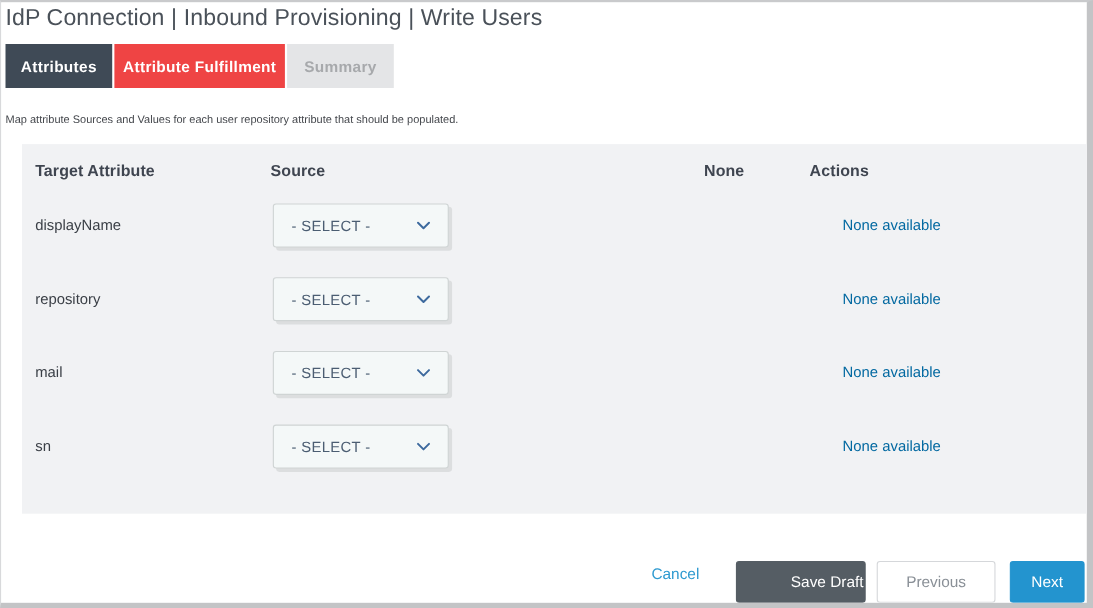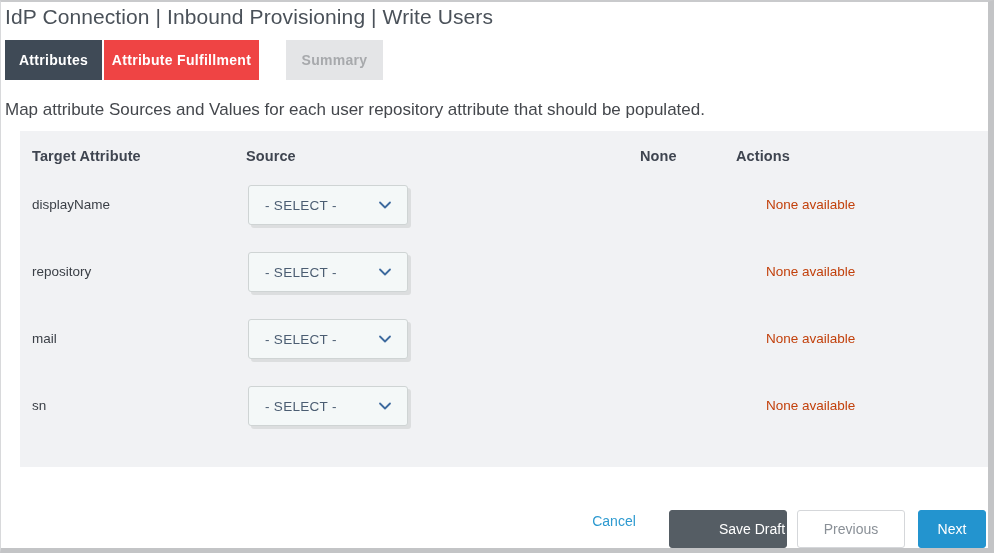--- a/index.html
+++ b/index.html
@@ -64,29 +64,28 @@
   .tab-next {
     background: #ef4444;
     color: #ffffff;
     width: 155px;
   }
   .tab-disabled {
     background: #e4e5e7;
     color: #a7a9ac;
     width: 97px;
     font-weight: bold;
-    margin-left: 25px;
   }
 
   
   .description {
     position: absolute;
     left: 4px;
     top: 99px;
-    font-size: 17px;
+    font-size: 10px;
     color: #44474c;
     line-height: 18px;
   }
 
   
   .table-panel {
     position: absolute;
     left: 4px;
     top: 129px;
     width: 981px;
@@ -124,21 +123,21 @@
     left: 12px;
     top: 18px;
     font-size: 13.5px;
     color: #3a3f46;
   }
   .cell-actions {
     position: absolute;
     left: 746px;
     top: 18px;
     font-size: 13.5px;
-    color: #c2410c;
+    color: #0369a1;
   }
 
   
   .select {
     position: absolute;
     left: 228px;
     top: 6px;
     width: 160px;
     height: 40px;
     background: #f4f8f8;

